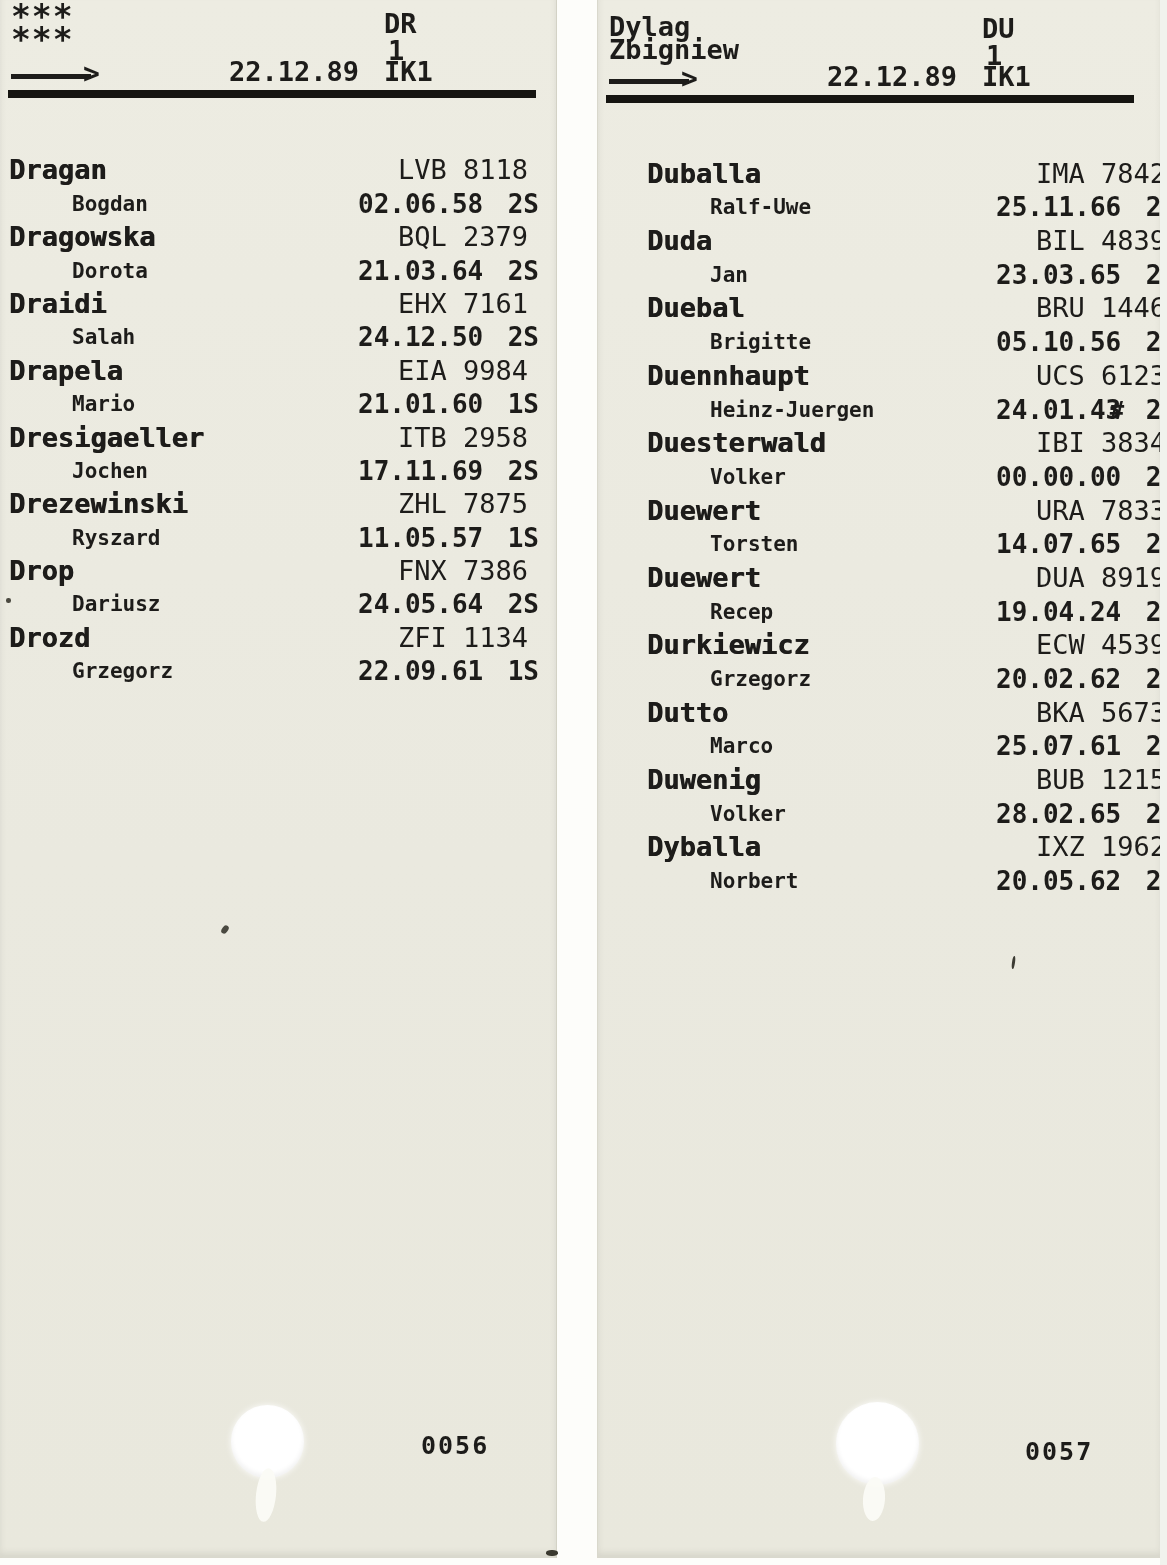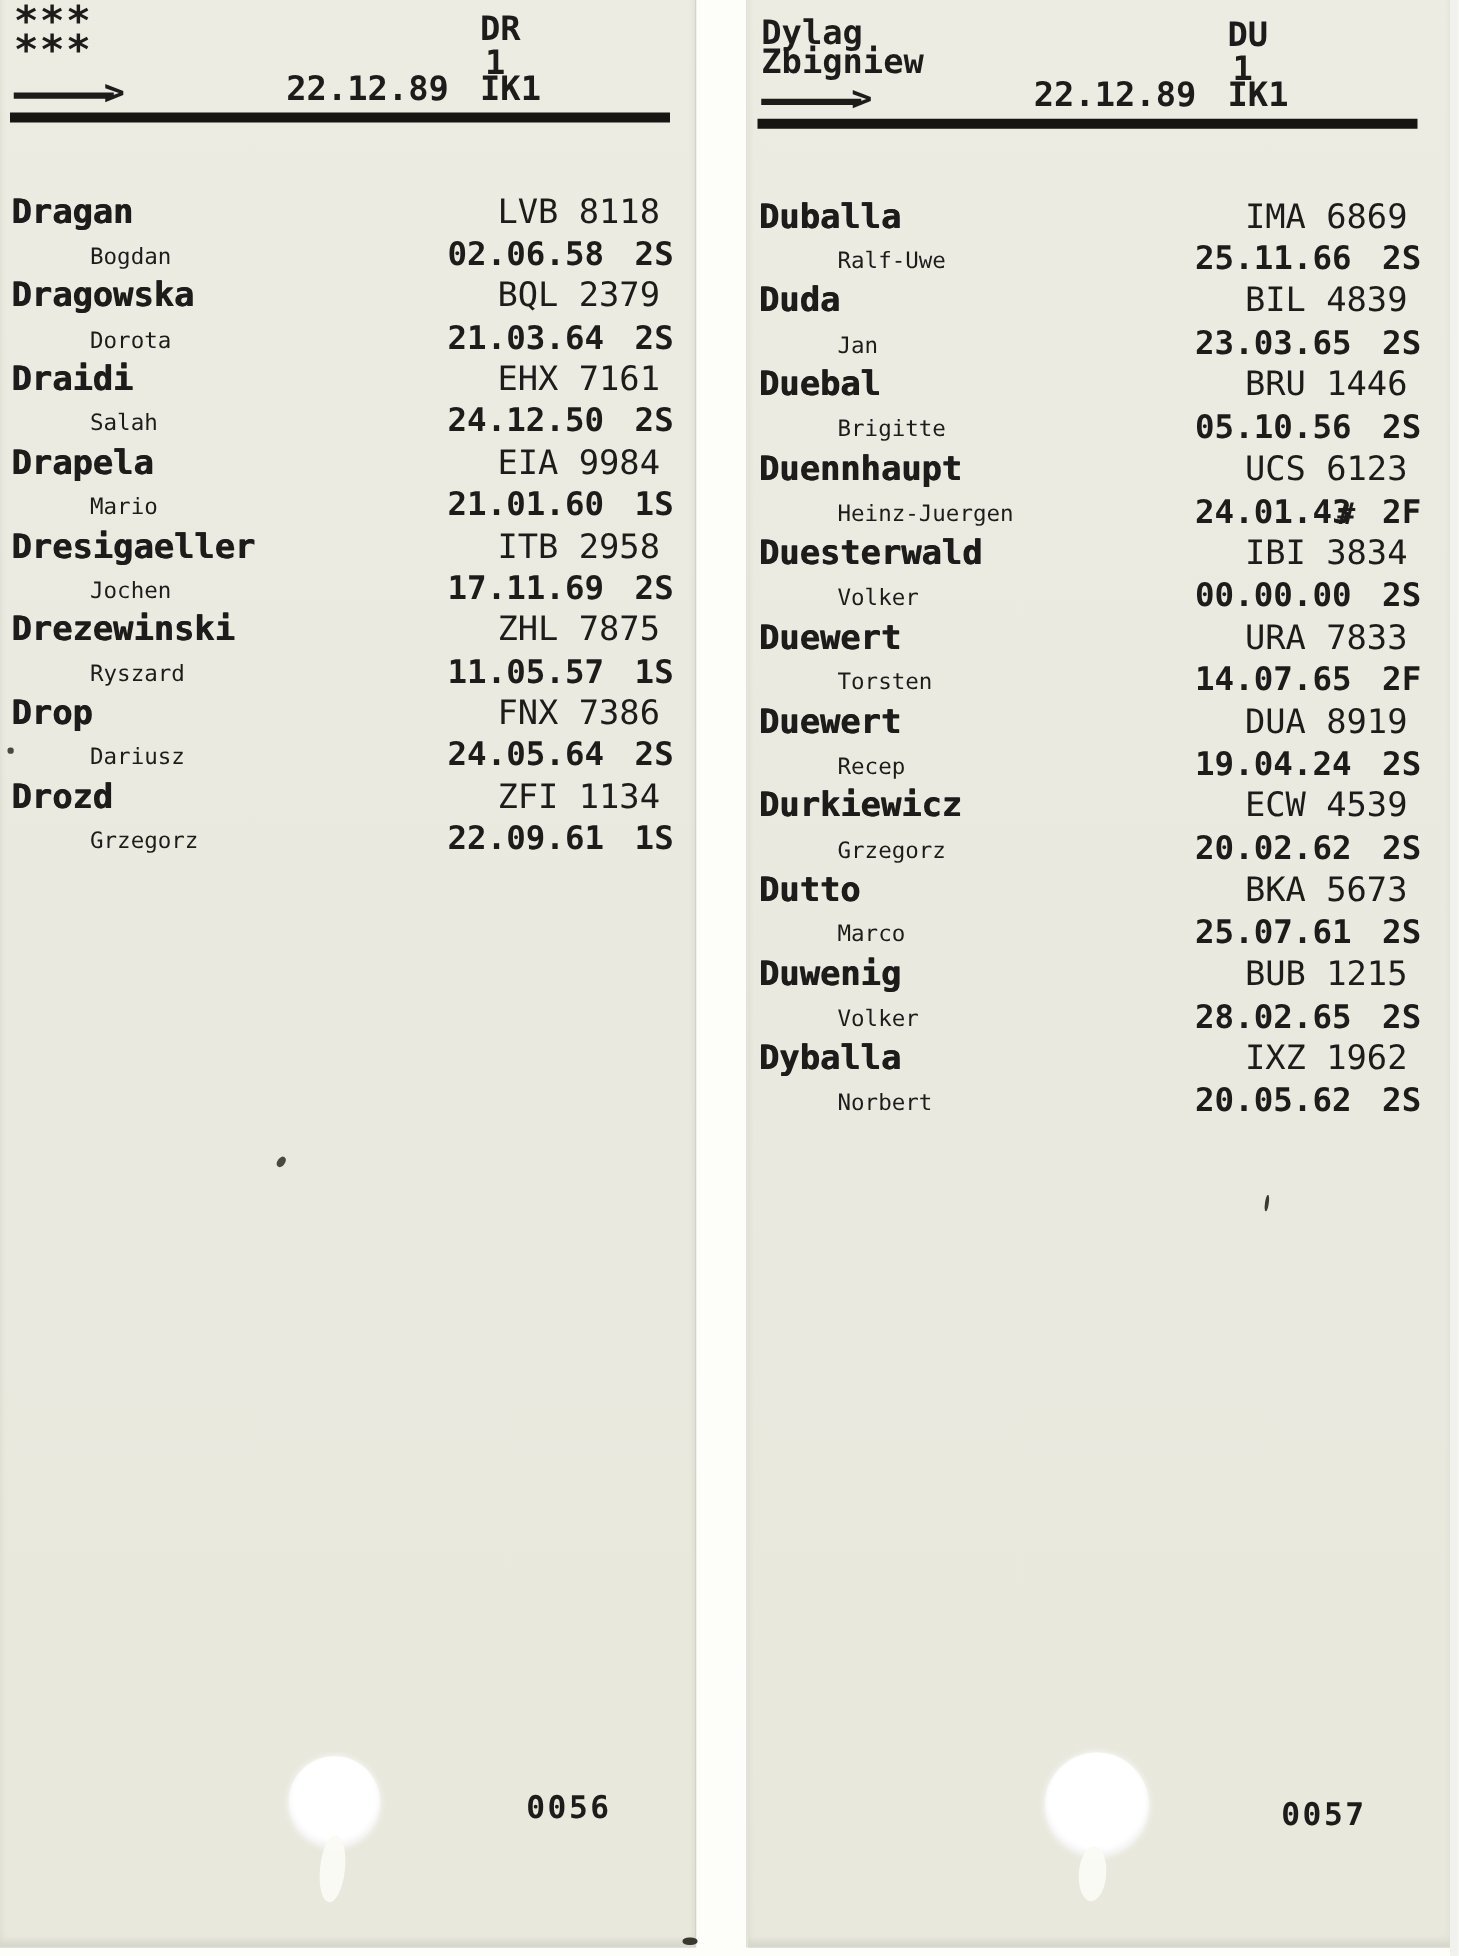--- a/index.html
+++ b/index.html
@@ -36,28 +36,28 @@
   .hdate{left:229px;top:58px;font-size:27px;font-weight:bold;}
   .station{left:384px;top:58px;font-size:27px;font-weight:bold;}
   .arrow{left:11px;top:66px;width:100px;height:20px;}
   .arrow .shaft{position:absolute;left:0;top:8px;width:80px;height:5px;background:var(--ink);}
   .arrow .head{position:absolute;left:72px;top:-2px;font-size:28px;font-weight:bold;line-height:20px;}
   .rule{left:8px;top:90px;width:528px;height:8px;background:#161511;}
 
   
   .entries{position:absolute;left:0;right:0;}
   .card.left  .entries{top:155px;}
-  .card.right .entries{top:158px;}
+  .card.right .entries{top:158px;margin-left:40px;}
   .line{position:relative;}
   .card.left  .line{height:33.4px;}
   .card.right .line{height:33.7px;}
   .line span{position:absolute;line-height:1;white-space:pre;}
   .surname{left:9px;bottom:5px;font-size:27px;font-weight:bold;text-shadow:.6px 0 0 currentColor;}
   .plate{left:0;width:528px;bottom:5px;text-align:right;font-size:27px;}
-  .given{left:72px;bottom:7px;font-size:18px;}
+  .given{left:72px;bottom:7px;font-size:21px;font-weight:bold;}
   .dob{left:358px;bottom:5px;font-size:26px;font-weight:bold;}
   .flag{left:466px;width:26px;bottom:5px;font-size:24px;font-weight:bold;text-align:center;}
   .cls{left:0;width:539px;bottom:5px;text-align:right;font-size:26px;font-weight:bold;}
 
   
   .serial{position:absolute;font-size:25px;font-weight:bold;letter-spacing:2px;line-height:1;}
   .card.left  .serial{left:421px;top:1433px;}
   .card.right .serial{left:427px;top:1439px;}
   .punch{position:absolute;background:#ffffff;border-radius:50%;
          box-shadow:inset 0 -3px 5px rgba(0,0,0,.06), 0 0 6px rgba(255,255,255,.9);}
@@ -220,21 +220,21 @@
       <span class="head">&gt;</span>
     </div>
     <div class="rule"></div>
   </div>
 
   <div class="entries">
 
       <div class="row">
         <div class="line a">
           <span class="surname">Duballa</span>
-          <span class="plate">IMA 6869</span>
+          <span class="plate">IMA 7842</span>
         </div>
         <div class="line b">
           <span class="given">Ralf-Uwe</span>
           <span class="dob">25.11.66</span>
           <span class="flag"></span>
           <span class="cls">2S</span>
         </div>
       </div>
 
       <div class="row">

